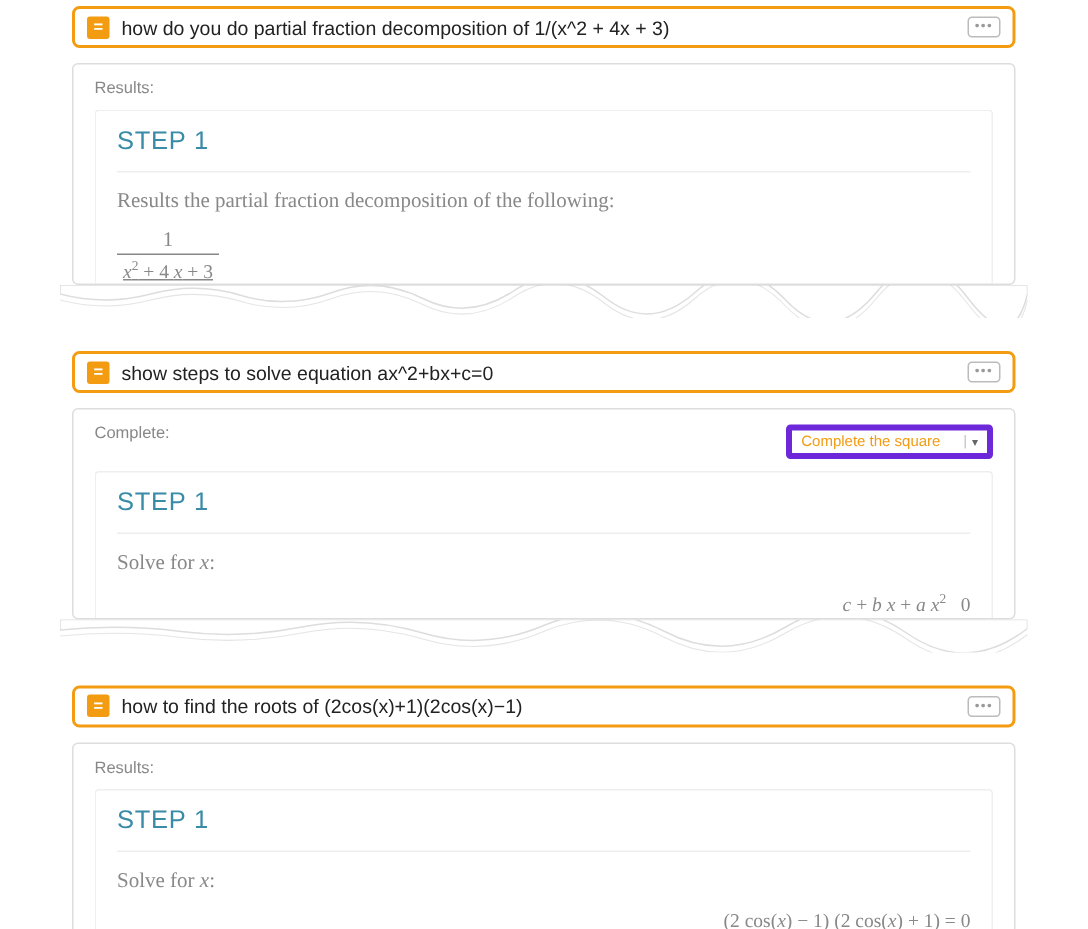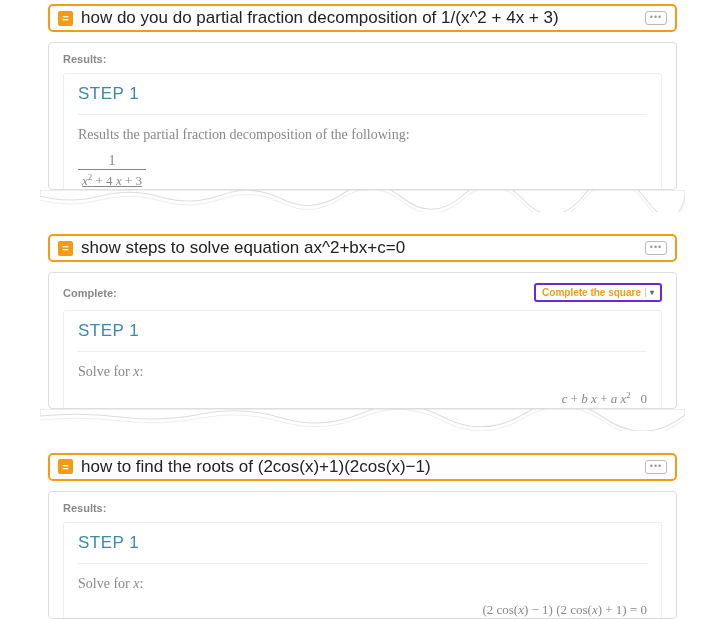--- a/index.html
+++ b/index.html
@@ -25,21 +25,21 @@
   .query-icon {
     width: 15px; height: 15px;
     background: #f39c12;
     border-radius: 2px;
     display: flex; align-items: center; justify-content: center;
     color: #fff; font-size: 11px; font-weight: bold;
     margin-right: 8px;
     flex-shrink: 0;
   }
   .query-text {
-    font-size: 17px;
+    font-size: 13px;
     color: #222;
     flex: 1;
   }
   .menu-btn {
     width: 22px; height: 14px;
     border: 1px solid #bbb;
     border-radius: 3px;
     display: flex; align-items: center; justify-content: center;
     color: #999; font-size: 9px; letter-spacing: 1px;
     cursor: pointer;
@@ -53,32 +53,31 @@
     padding: 10px 14px 0 14px;
     position: relative;
     overflow: hidden;
   }
   .result-header {
     font-size: 11px;
     color: #888;
     margin-bottom: 8px;
     display: flex;
     justify-content: space-between;
-    align-items: center;
-    font-weight: bold;
+    align-items: flex-start;
   }
   .method-btn {
-    border: 2px solid #6d28d9;
+    border: 4px solid #6d28d9;
     border-radius: 3px;
     color: #f39c12;
     font-size: 10px;
     padding: 2px 6px;
     display: flex;
     align-items: center;
-    gap: 4px;
+    gap: 16px;
     cursor: pointer;
   }
   .method-caret {
     font-size: 8px; color: #666;
     border-left: 1px solid #ccc;
     padding-left: 4px;
   }
   .inner-panel {
     border: 1px solid #eee;
     border-bottom: none;

